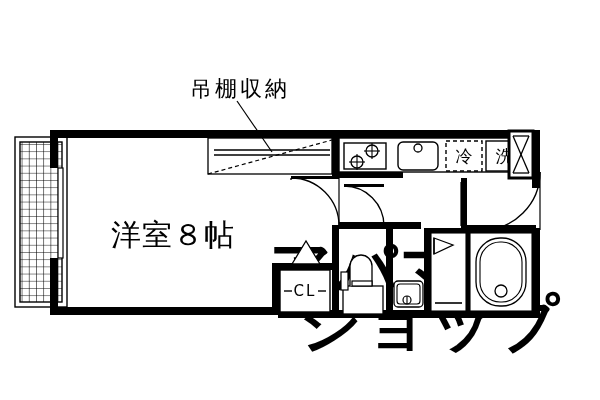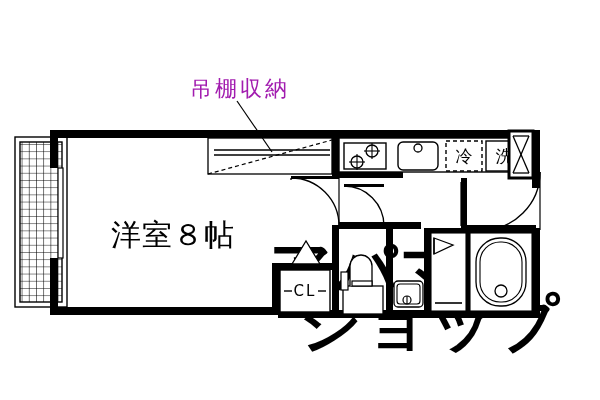--- a/index.html
+++ b/index.html
@@ -211,15 +211,15 @@
       </g>
     </g>
 
     <g>
       <line x1="339" y1="178" x2="339" y2="225" stroke="#000000" stroke-width="1.2"></line>
       <line x1="461" y1="182" x2="461" y2="226" stroke="#000000" stroke-width="1.2"></line>
     </g>
 
   </svg>
 
-  <div style="position:absolute; left:190px; top:74px; font-size:22px; color:#a21caf; letter-spacing:3px; font-family:Liberation Serif, serif;">吊棚収納</div>
+  <div style="position:absolute; left:190px; top:74px; font-size:22px; color:#000000; letter-spacing:3px; font-family:Liberation Serif, serif;">吊棚収納</div>
 
 </div>
 
 </body></html>

